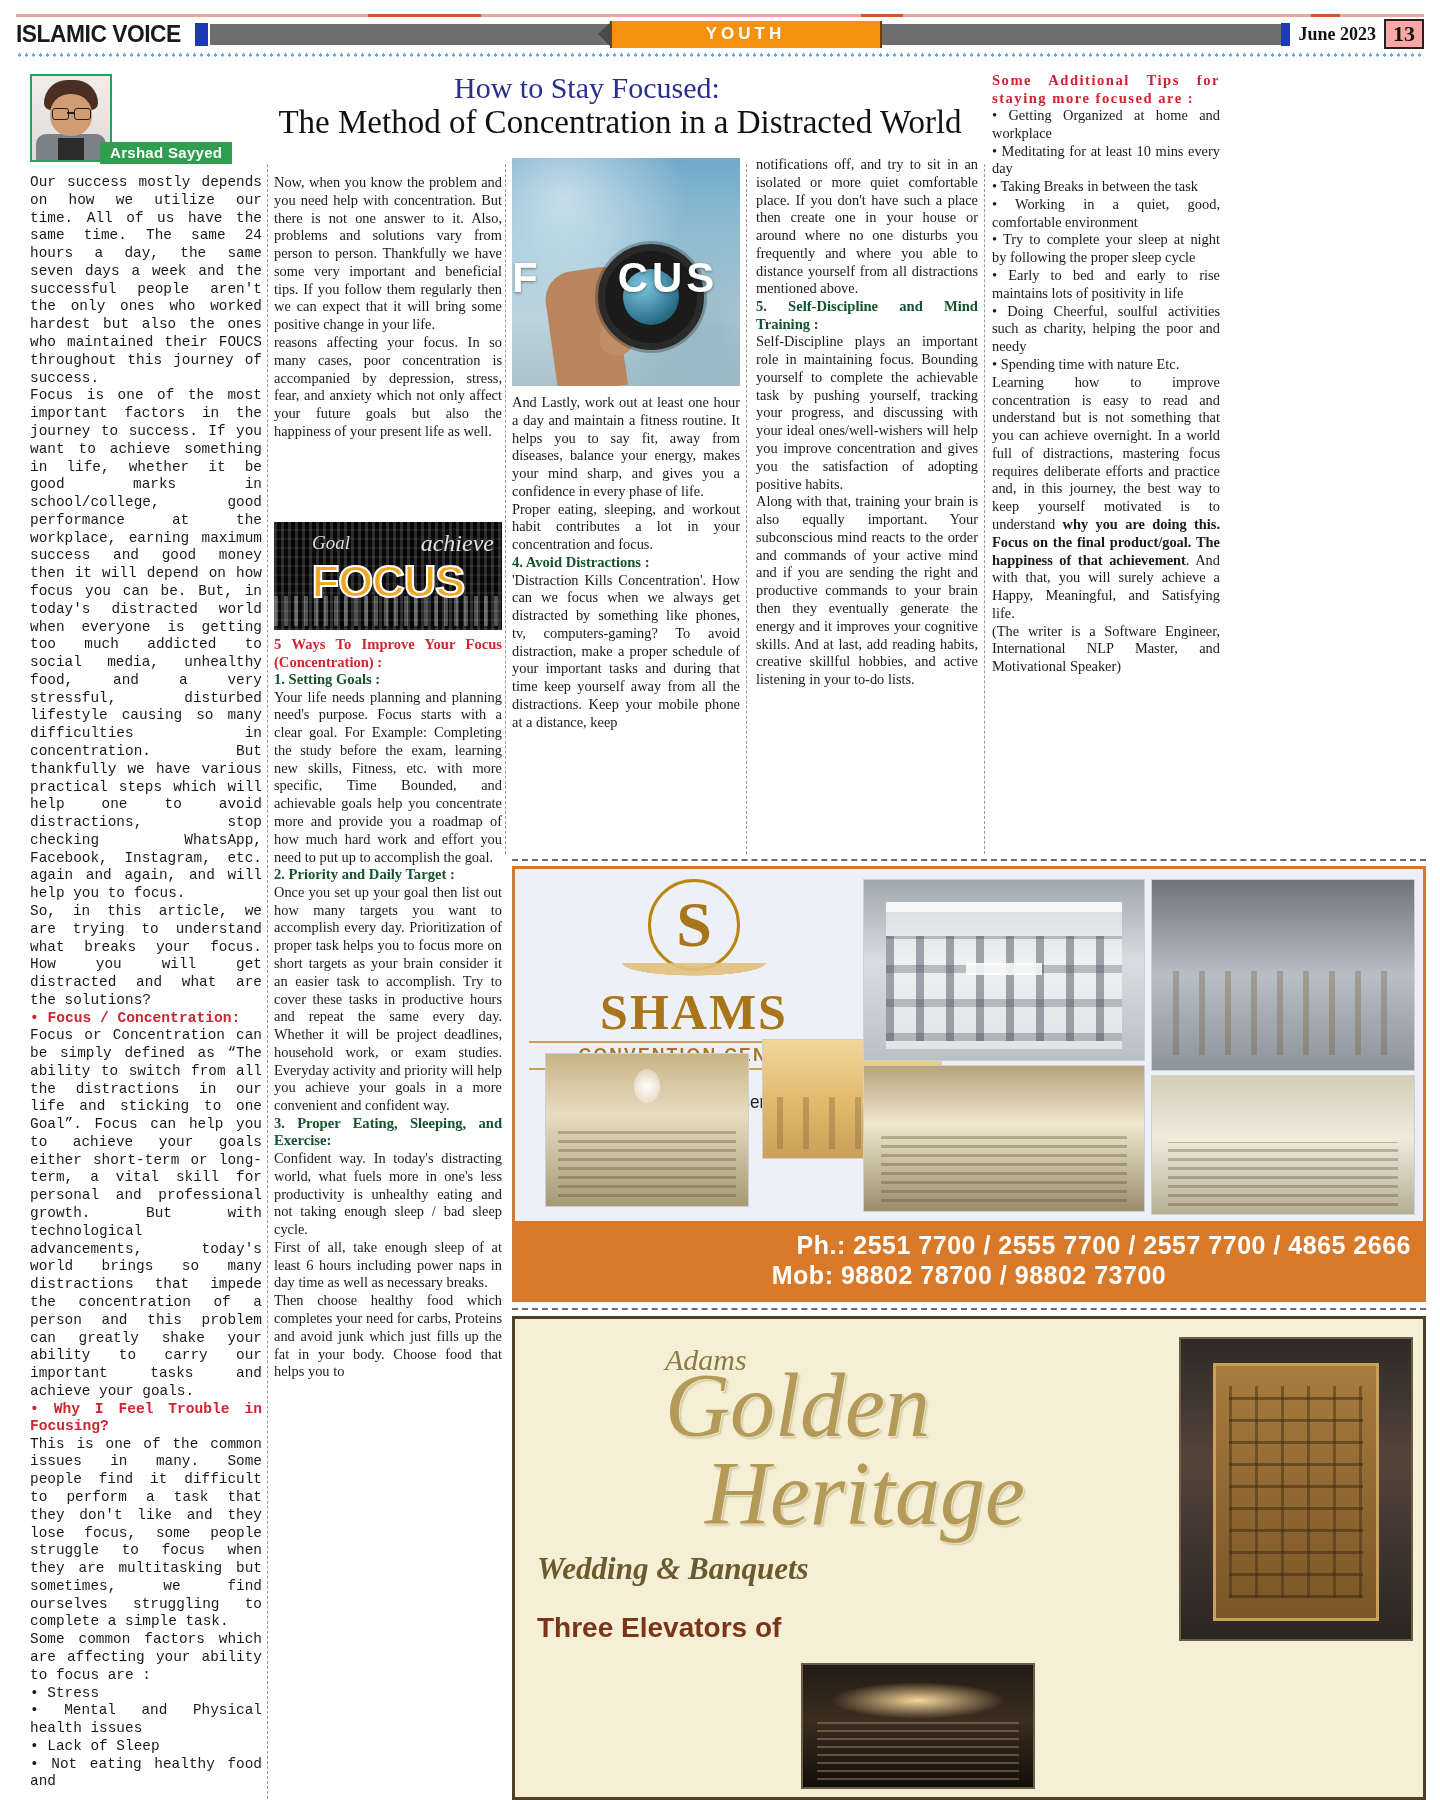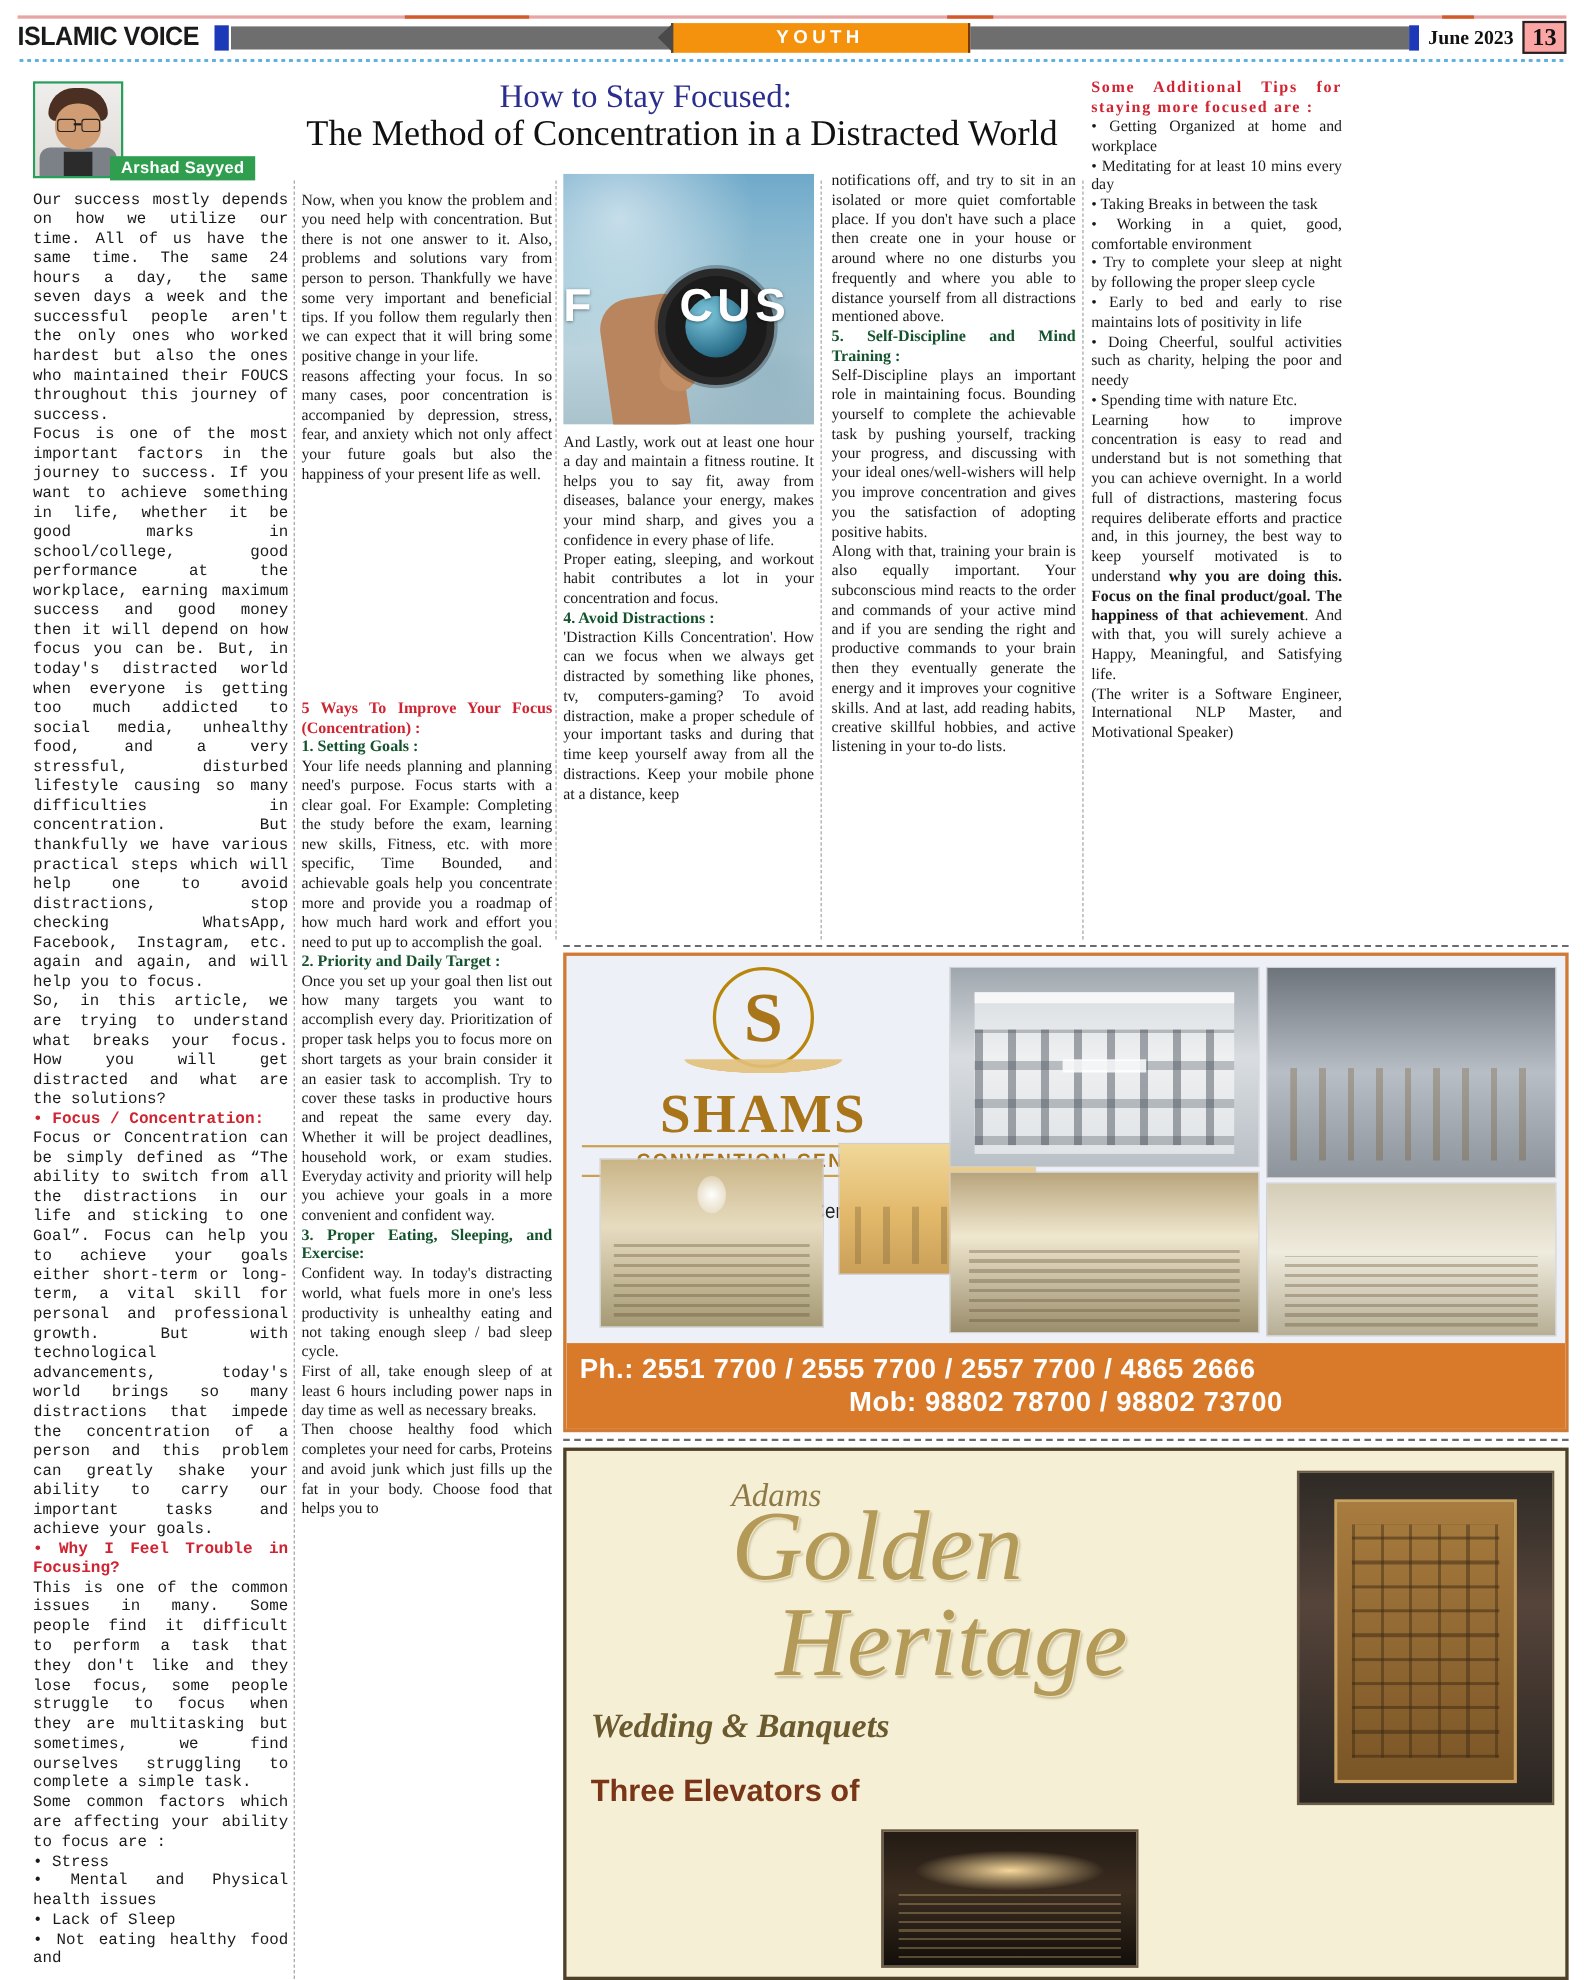--- a/index.html
+++ b/index.html
@@ -157,21 +157,21 @@
   .ph-win{position:absolute;left:0;right:0;top:18%;bottom:6%;
           background:repeating-linear-gradient(90deg, rgba(60,70,80,.45) 0 8px, transparent 8px 30px),
                      repeating-linear-gradient(0deg, rgba(60,70,80,.3) 0 8px, transparent 8px 34px);}
   .ph-sign{position:absolute;left:50%;top:46%;margin-left:-38px;width:76px;height:12px;background:rgba(255,255,255,.85);}
 
   .s-addr{position:absolute;left:18px;top:350px;font-family:"Liberation Sans",sans-serif;
           font-size:22px;color:#1b1b1b;letter-spacing:.2px;}
   .s-phonebar{position:absolute;left:0;right:0;bottom:0;height:78px;background:#d97a2b;
               display:flex;flex-direction:column;justify-content:center;padding:0 12px;box-sizing:border-box;}
   .s-ph{font-family:"Liberation Sans",sans-serif;font-weight:bold;font-size:25px;color:#fff;
-        letter-spacing:.5px;text-align:left;line-height:1.22;}
+        letter-spacing:.5px;text-align:right;line-height:1.22;}
   .s-ph.row2{text-align:center;}
 
   
   .golden{position:absolute;left:512px;top:1302px;width:914px;height:484px;
           border:3px solid #4d4129;background:#f5efd6;box-sizing:border-box;overflow:hidden;}
   .g-adams{position:absolute;left:150px;top:24px;font-family:"Liberation Serif",serif;font-style:italic;
            font-size:30px;color:#8d7a46;}
   .g-golden{position:absolute;left:150px;top:44px;font-family:"Liberation Serif",serif;font-style:italic;
             font-size:90px;color:#b49a58;line-height:.95;
             text-shadow:1px 1px 0 #efe4bd, 2px 2px 2px rgba(120,100,50,.35);}
@@ -258,20 +258,27 @@
     <p>• Mental and Physical health issues</p>
     <p>• Lack of Sleep</p>
     <p>• Not eating healthy food and</p>
   </div>
 
   <div class="col c2" style="height:345px;overflow:hidden;">
     <p>Now, when you know the problem and you need help with concentration. But there is not one answer to it. Also, problems and solutions vary from person to person. Thankfully we have some very important and beneficial tips. If you follow them regularly then we can expect that it will bring some positive change in your life.</p>
     <p>reasons affecting your focus. In so many cases, poor concentration is accompanied by depression, stress, fear, and anxiety which not only affect your future goals but also the happiness of your present life as well.</p>
   </div>
 
+  <div class="img-focus-word">
+    <div class="ifw-cloud"></div>
+    <div class="ifw-script">Goal</div>
+    <div class="ifw-ach">achieve</div>
+    <div class="ifw-main">FOCUS</div>
+    <div class="ifw-bottom"></div>
+  </div>
 
   <div class="col c2" style="top:622px;height:1170px;overflow:hidden;">
     <h4 class="sub sub-red">5 Ways To Improve Your Focus (Concentration) :</h4>
     <h4 class="sub sub-blue">1. Setting Goals :</h4>
     <p>Your life needs planning and planning need's purpose. Focus starts with a clear goal. For Example: Completing the study before the exam, learning new skills, Fitness, etc. with more specific, Time Bounded, and achievable goals help you concentrate more and provide you a roadmap of how much hard work and effort you need to put up to accomplish the goal.</p>
     <h4 class="sub sub-blue">2. Priority and Daily Target :</h4>
     <p>Once you set up your goal then list out how many targets you want to accomplish every day. Prioritization of proper task helps you to focus more on short targets as your brain consider it an easier task to accomplish. Try to cover these tasks in productive hours and repeat the same every day. Whether it will be project deadlines, household work, or exam studies. Everyday activity and priority will help you achieve your goals in a more convenient and confident way.</p>
     <h4 class="sub sub-blue">3. Proper Eating, Sleeping, and Exercise:</h4>
     <p>Confident way. In today's distracting world, what fuels more in one's less productivity is unhealthy eating and not taking enough sleep / bad sleep cycle.</p>
     <p>First of all, take enough sleep of at least 6 hours including power naps in day time as well as necessary breaks.</p>

